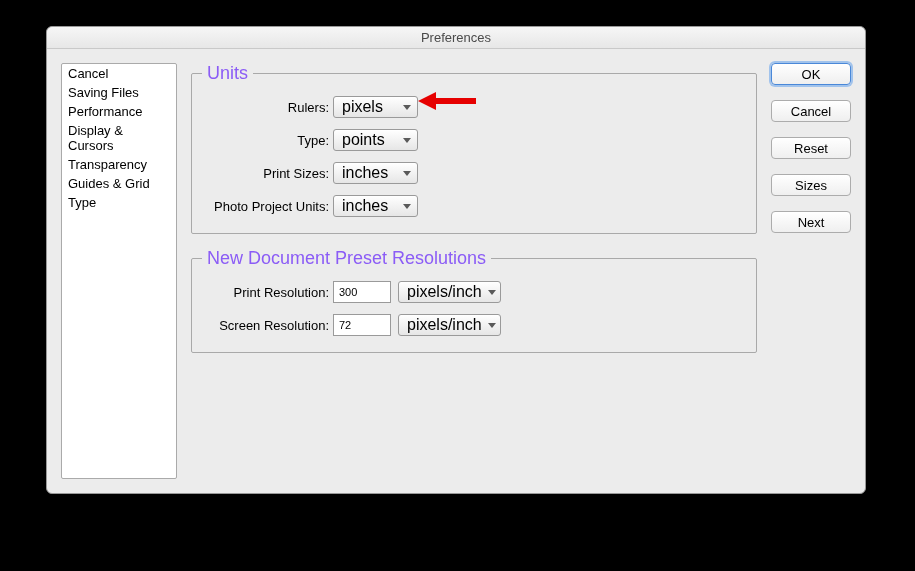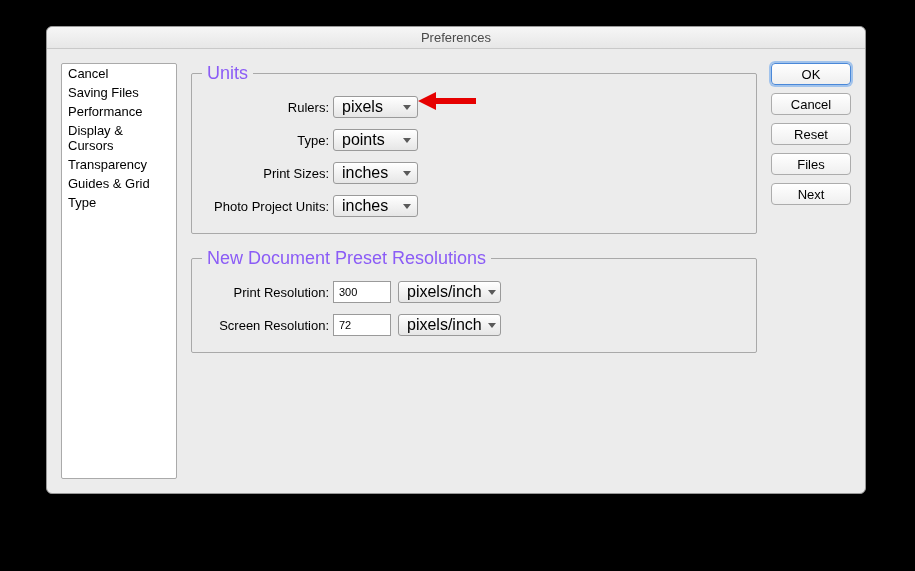--- a/index.html
+++ b/index.html
@@ -113,21 +113,21 @@
       border: 1px solid #9a9a9a;
       background: #fff;
       padding: 0 5px;
       font-size: 11px;
       margin-right: 7px;
     }
     .buttons {
       width: 80px;
       display: flex;
       flex-direction: column;
-      gap: 8px;
+      gap: 15px;
     }
     .btn {
       height: 22px;
       background: linear-gradient(#ffffff, #efefef);
       border: 1px solid #acacac;
       border-radius: 4px;
       font-size: 13px;
       cursor: default;
       box-shadow: 0 1px 0 rgba(255,255,255,0.5) inset;
     }
@@ -218,21 +218,21 @@
           </div>
         </div>
       </fieldset>
 
     </div>
 
     <div class="buttons">
       <button class="btn default">OK</button>
       <button class="btn">Cancel</button>
       <button class="btn">Reset</button>
-      <button class="btn">Files</button>
+      <button class="btn">Sizes</button>
       <button class="btn">Next</button>
     </div>
 
   </div>
 </div>
 
 <svg class="arrow" width="60" height="22">
   <line x1="58" y1="11" x2="14" y2="11" stroke="#e60000" stroke-width="6"></line>
   <polygon points="0,11 18,2 18,20" fill="#e60000"></polygon>
 </svg>

